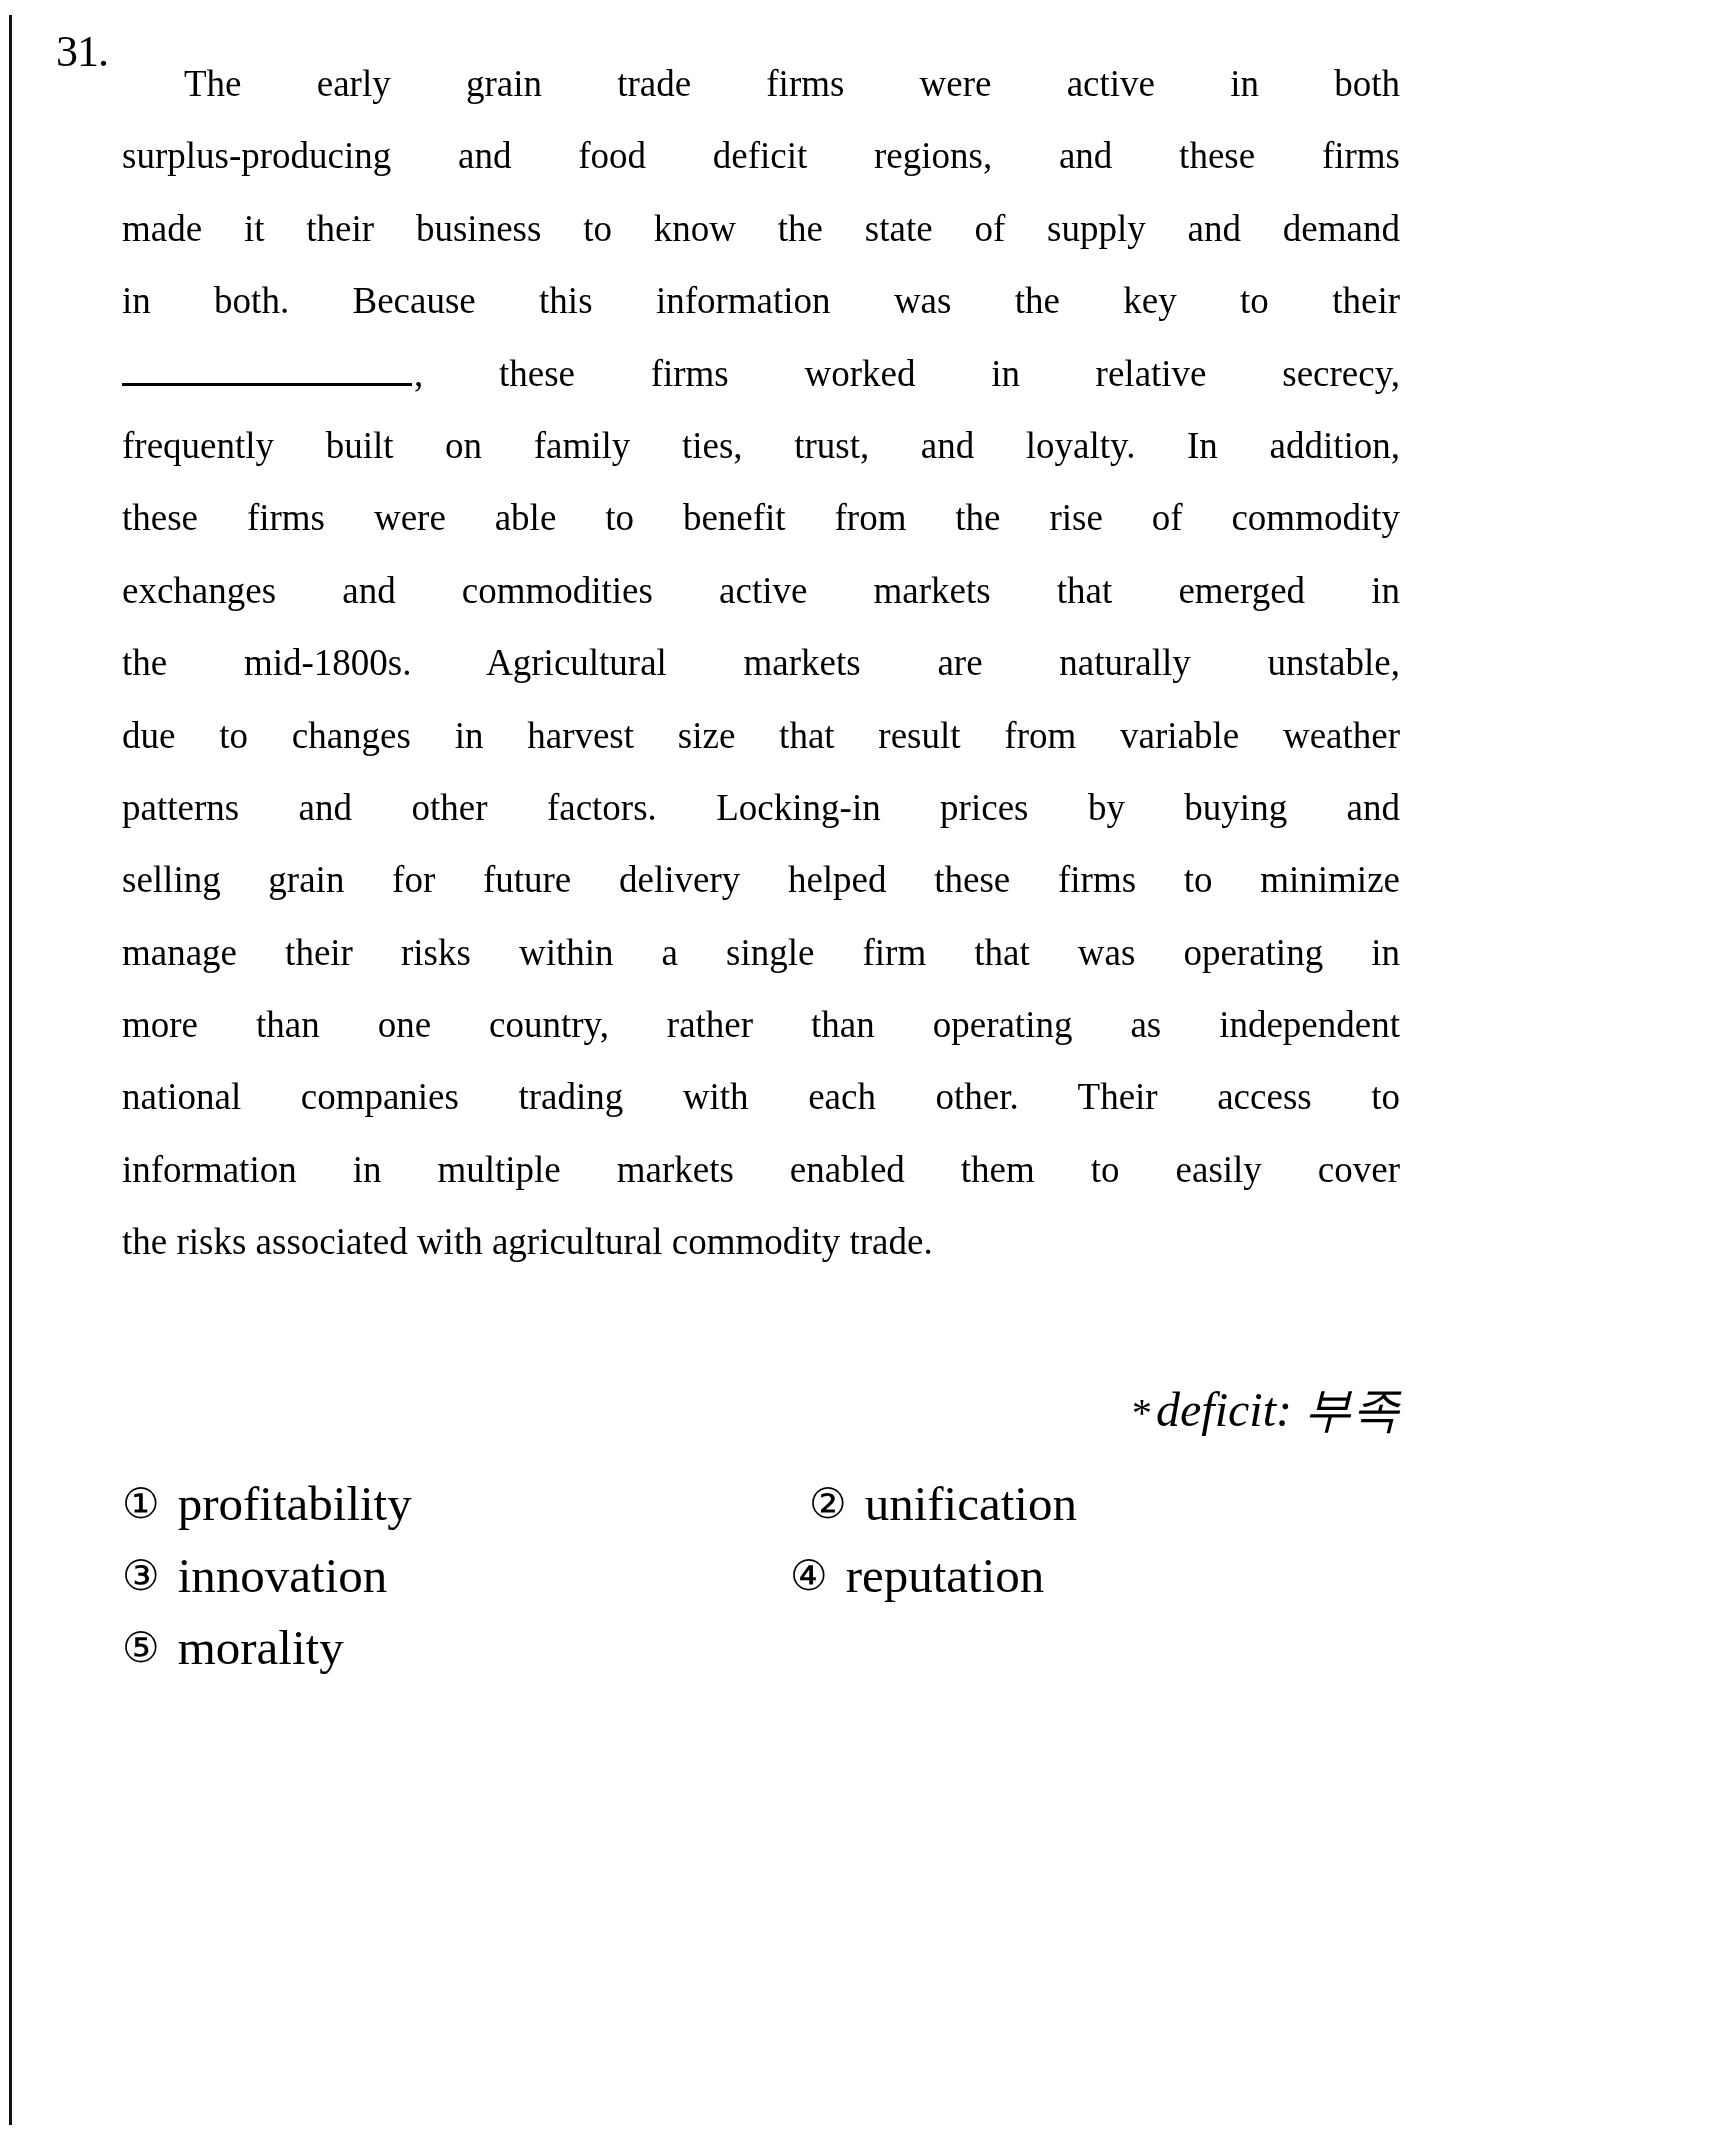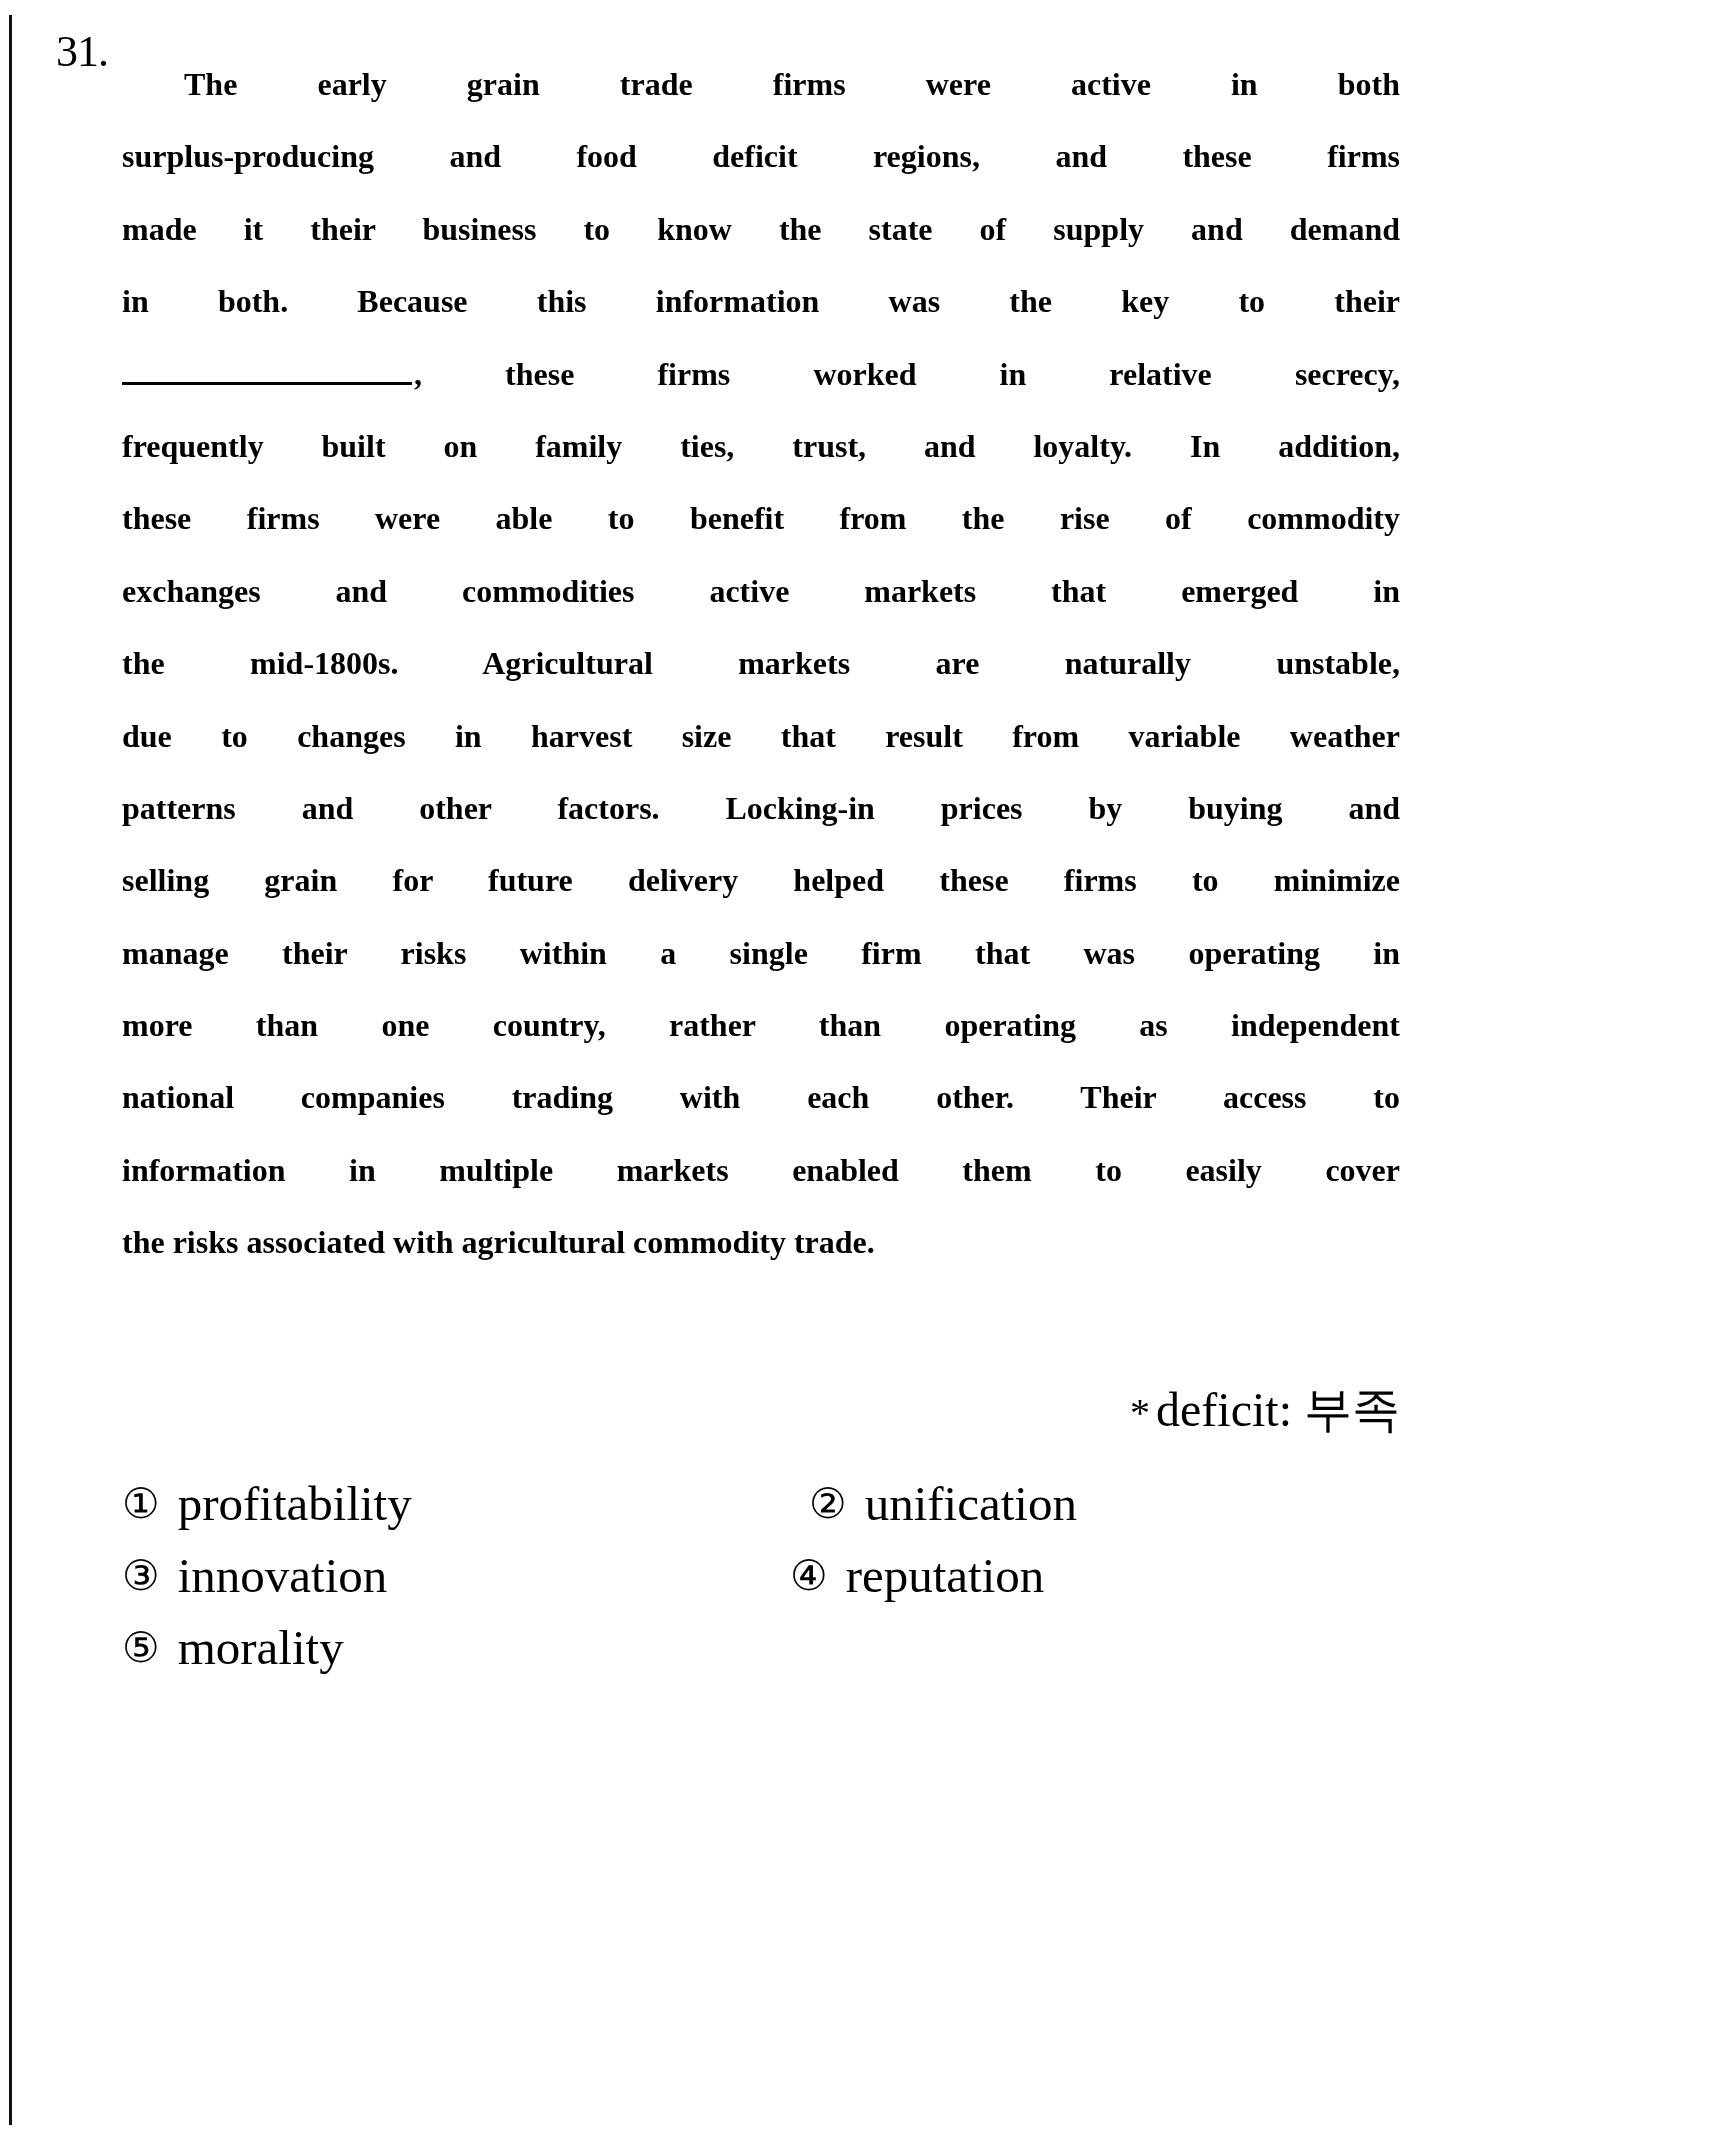--- a/index.html
+++ b/index.html
@@ -1,26 +1,26 @@
 <!DOCTYPE html>
 <html><head>
 <meta charset="utf-8">
 <style>
   html, body { margin: 0; padding: 0; background: #ffffff; }
   body { width: 1710px; height: 2141px; position: relative; overflow: hidden;
          font-family: "Liberation Serif", "DejaVu Serif", serif; color: #000; }
   .rule { position: absolute; left: 9px; top: 15px; width: 3px; height: 2110px; background: #111; }
   .qnum { position: absolute; left: 56px; top: 30px; font-size: 44px; line-height: 1; letter-spacing: -1px; }
   .passage { position: absolute; left: 122px; top: 48px; width: 1278px; }
-  .line { font-size: 32px; line-height: 72.4px; height: 72.4px; white-space: nowrap;
-          text-align: justify; text-align-last: justify; font-weight: bold; }
+  .line { font-size: 37px; line-height: 72.4px; height: 72.4px; white-space: nowrap;
+          text-align: justify; text-align-last: justify; }
   .line.first { margin-left: 62px; }
   .line.last { text-align-last: left; }
   .blank { display: inline-block; width: 290px; border-bottom: 3px solid #000; height: 44px; vertical-align: baseline; margin-right: 2px; }
-  .gloss { position: absolute; right: 310px; top: 1378px; font-size: 48px; }
+  .gloss { position: absolute; right: 310px; top: 1378px; font-size: 48px; font-style: italic; }
   .gloss .ast { font-size: 40px; margin-right: 6px; }
   .choices { position: absolute; left: 122px; top: 1475px; width: 1000px; }
   .choice { position: absolute; font-size: 49px; white-space: nowrap; }
   .choice .num { display: inline-block; font-size: 42px; margin-right: 18px; position: relative; top: -2px; }
 </style>
 </head>
 <body>
 
 <div class="rule"></div>
 

